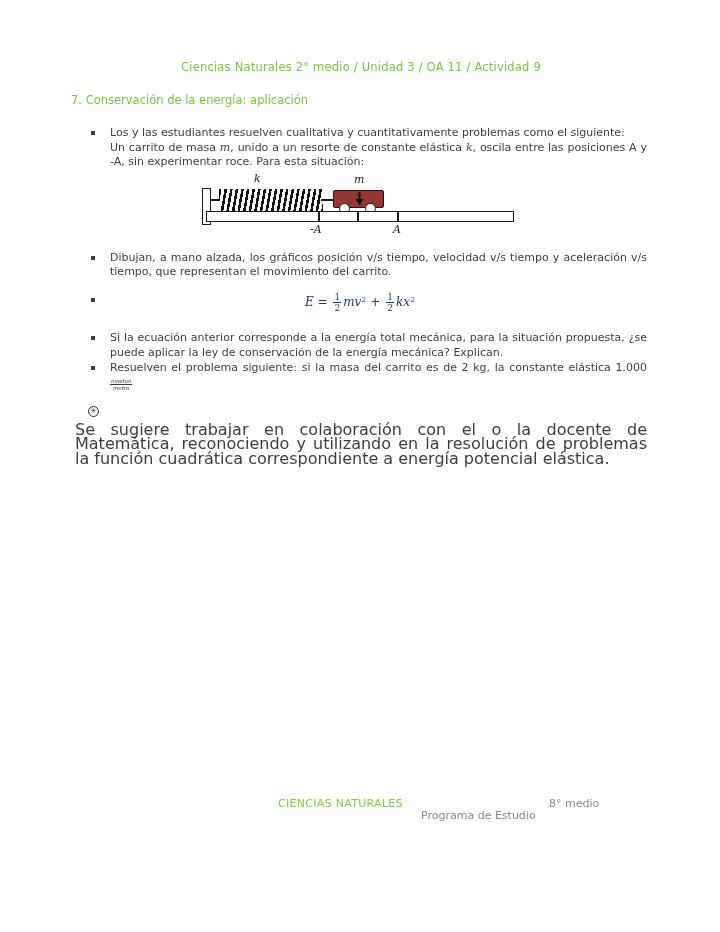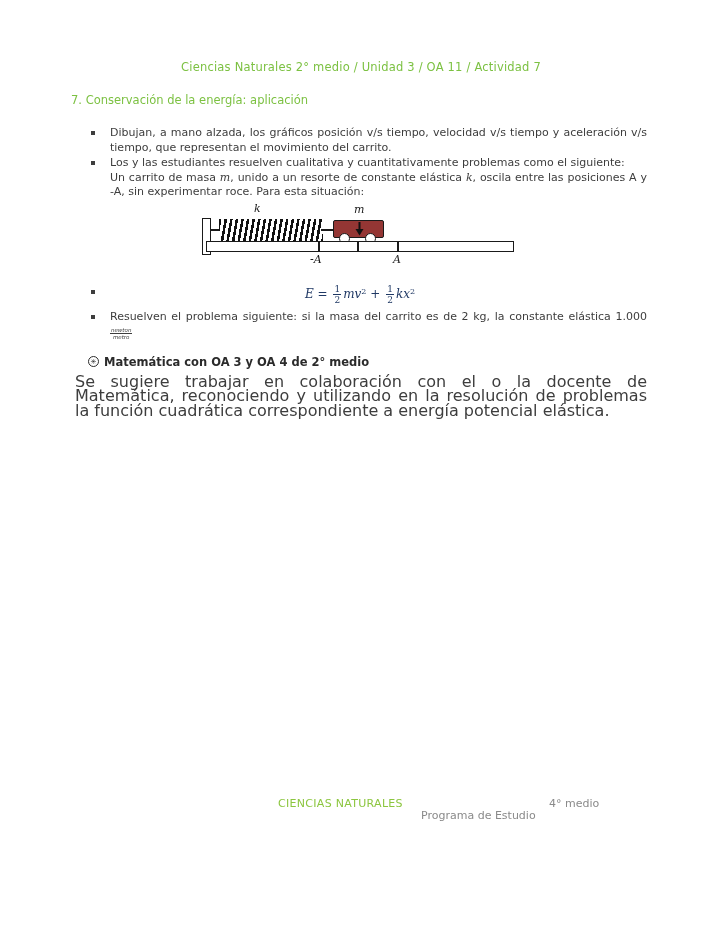--- a/index.html
+++ b/index.html
@@ -64,30 +64,25 @@
   .footer { position: absolute; left: 0; top: 797px; width: 720px; font-size: 11px; white-space: nowrap; }
   .footer .brand { position: absolute; left: 278px; color: #8cc63f; font-weight: normal; letter-spacing: 0.3px; }
   .footer .program { position: absolute; left: 421px; color: #8a8a8a; margin-top: 12px; }
   .footer .grade { position: absolute; left: 549px; color: #8a8a8a; }
 </style>
 </head>
 <body>
 
 <div class="main">
 
-  <div class="breadcrumb">Ciencias Naturales 2° medio / Unidad 3 / OA 11 / Actividad 7</div>
+  <div class="breadcrumb">Ciencias Naturales 2° medio / Unidad 3 / OA 11 / Actividad 9</div>
 
   <div class="heading">7. Conservación de la energía: aplicación</div>
 
   <ul class="activity">
-
-    <li>
-      <span class="bullet-dot"></span>
-      <span>Dibujan, a mano alzada, los gráficos posición v/s tiempo, velocidad v/s tiempo y aceleración v/s tiempo, que representan el movimiento del carrito.</span>
-    </li>
 
     <li>
       <span class="bullet-dot"></span>
       <span>Los y las estudiantes resuelven cualitativa y cuantitativamente problemas como el siguiente:</span><br>
       <span>Un carrito de masa </span><span class="mathvar">m</span><span>, unido a un resorte de constante elástica </span><span class="mathvar">k</span><span>, oscila entre las posiciones A y -A, sin experimentar roce. Para esta situación:</span>
 
       <div class="diagram">
         <span class="lbl lbl-k">k</span>
         <span class="lbl lbl-m">m</span>
         <div class="wall"></div>
@@ -106,38 +101,46 @@
         <div class="tick t1"></div>
         <div class="tick t2"></div>
         <div class="tick t3"></div>
         <span class="lbl lbl-negA">-A</span>
         <span class="lbl lbl-A">A</span>
       </div>
     </li>
 
     <li>
       <span class="bullet-dot"></span>
+      <span>Dibujan, a mano alzada, los gráficos posición v/s tiempo, velocidad v/s tiempo y aceleración v/s tiempo, que representan el movimiento del carrito.</span>
+    </li>
+
+    <li>
+      <span class="bullet-dot"></span>
       <div class="equation">
         <span class="var">E</span><span> = </span><span class="frac"><span class="num">1</span><span class="den">2</span></span><span class="var">mv</span><sup>2</sup><span> + </span><span class="frac"><span class="num">1</span><span class="den">2</span></span><span class="var">kx</span><sup>2</sup>
       </div>
     </li>
 
+    <li class="gap-top">
+      <span class="bullet-dot"></span>
+      <span>Si la ecuación anterior corresponde a la energía total mecánica, para la situación propuesta, ¿se puede aplicar la ley de conservación de la energía mecánica? Explican.</span>
+    </li>
 
     <li>
       <span class="bullet-dot"></span>
       <span>Resuelven el problema siguiente: si la masa del carrito es de 2 kg, la constante elástica 1.000 </span><span class="ufrac"><span class="num">newton</span><span class="den">metro</span></span>
     </li>
 
   </ul>
 
   <div class="math-link-title">
     <span class="link-icon">✳</span>
-    <span>Matemática con OA 3 y OA 4 de 2° medio</span>
   </div>
   <div class="math-link-body">Se sugiere trabajar en colaboración con el o la docente de Matemática, reconociendo y utilizando en la resolución de problemas la función cuadrática correspondiente a energía potencial elástica.</div>
 
 </div>
 
 <div class="footer">
   <span class="brand">CIENCIAS NATURALES</span>
   <span class="program">Programa de Estudio</span>
-  <span class="grade">4° medio</span>
+  <span class="grade">8° medio</span>
 </div>
 
 </body></html>

